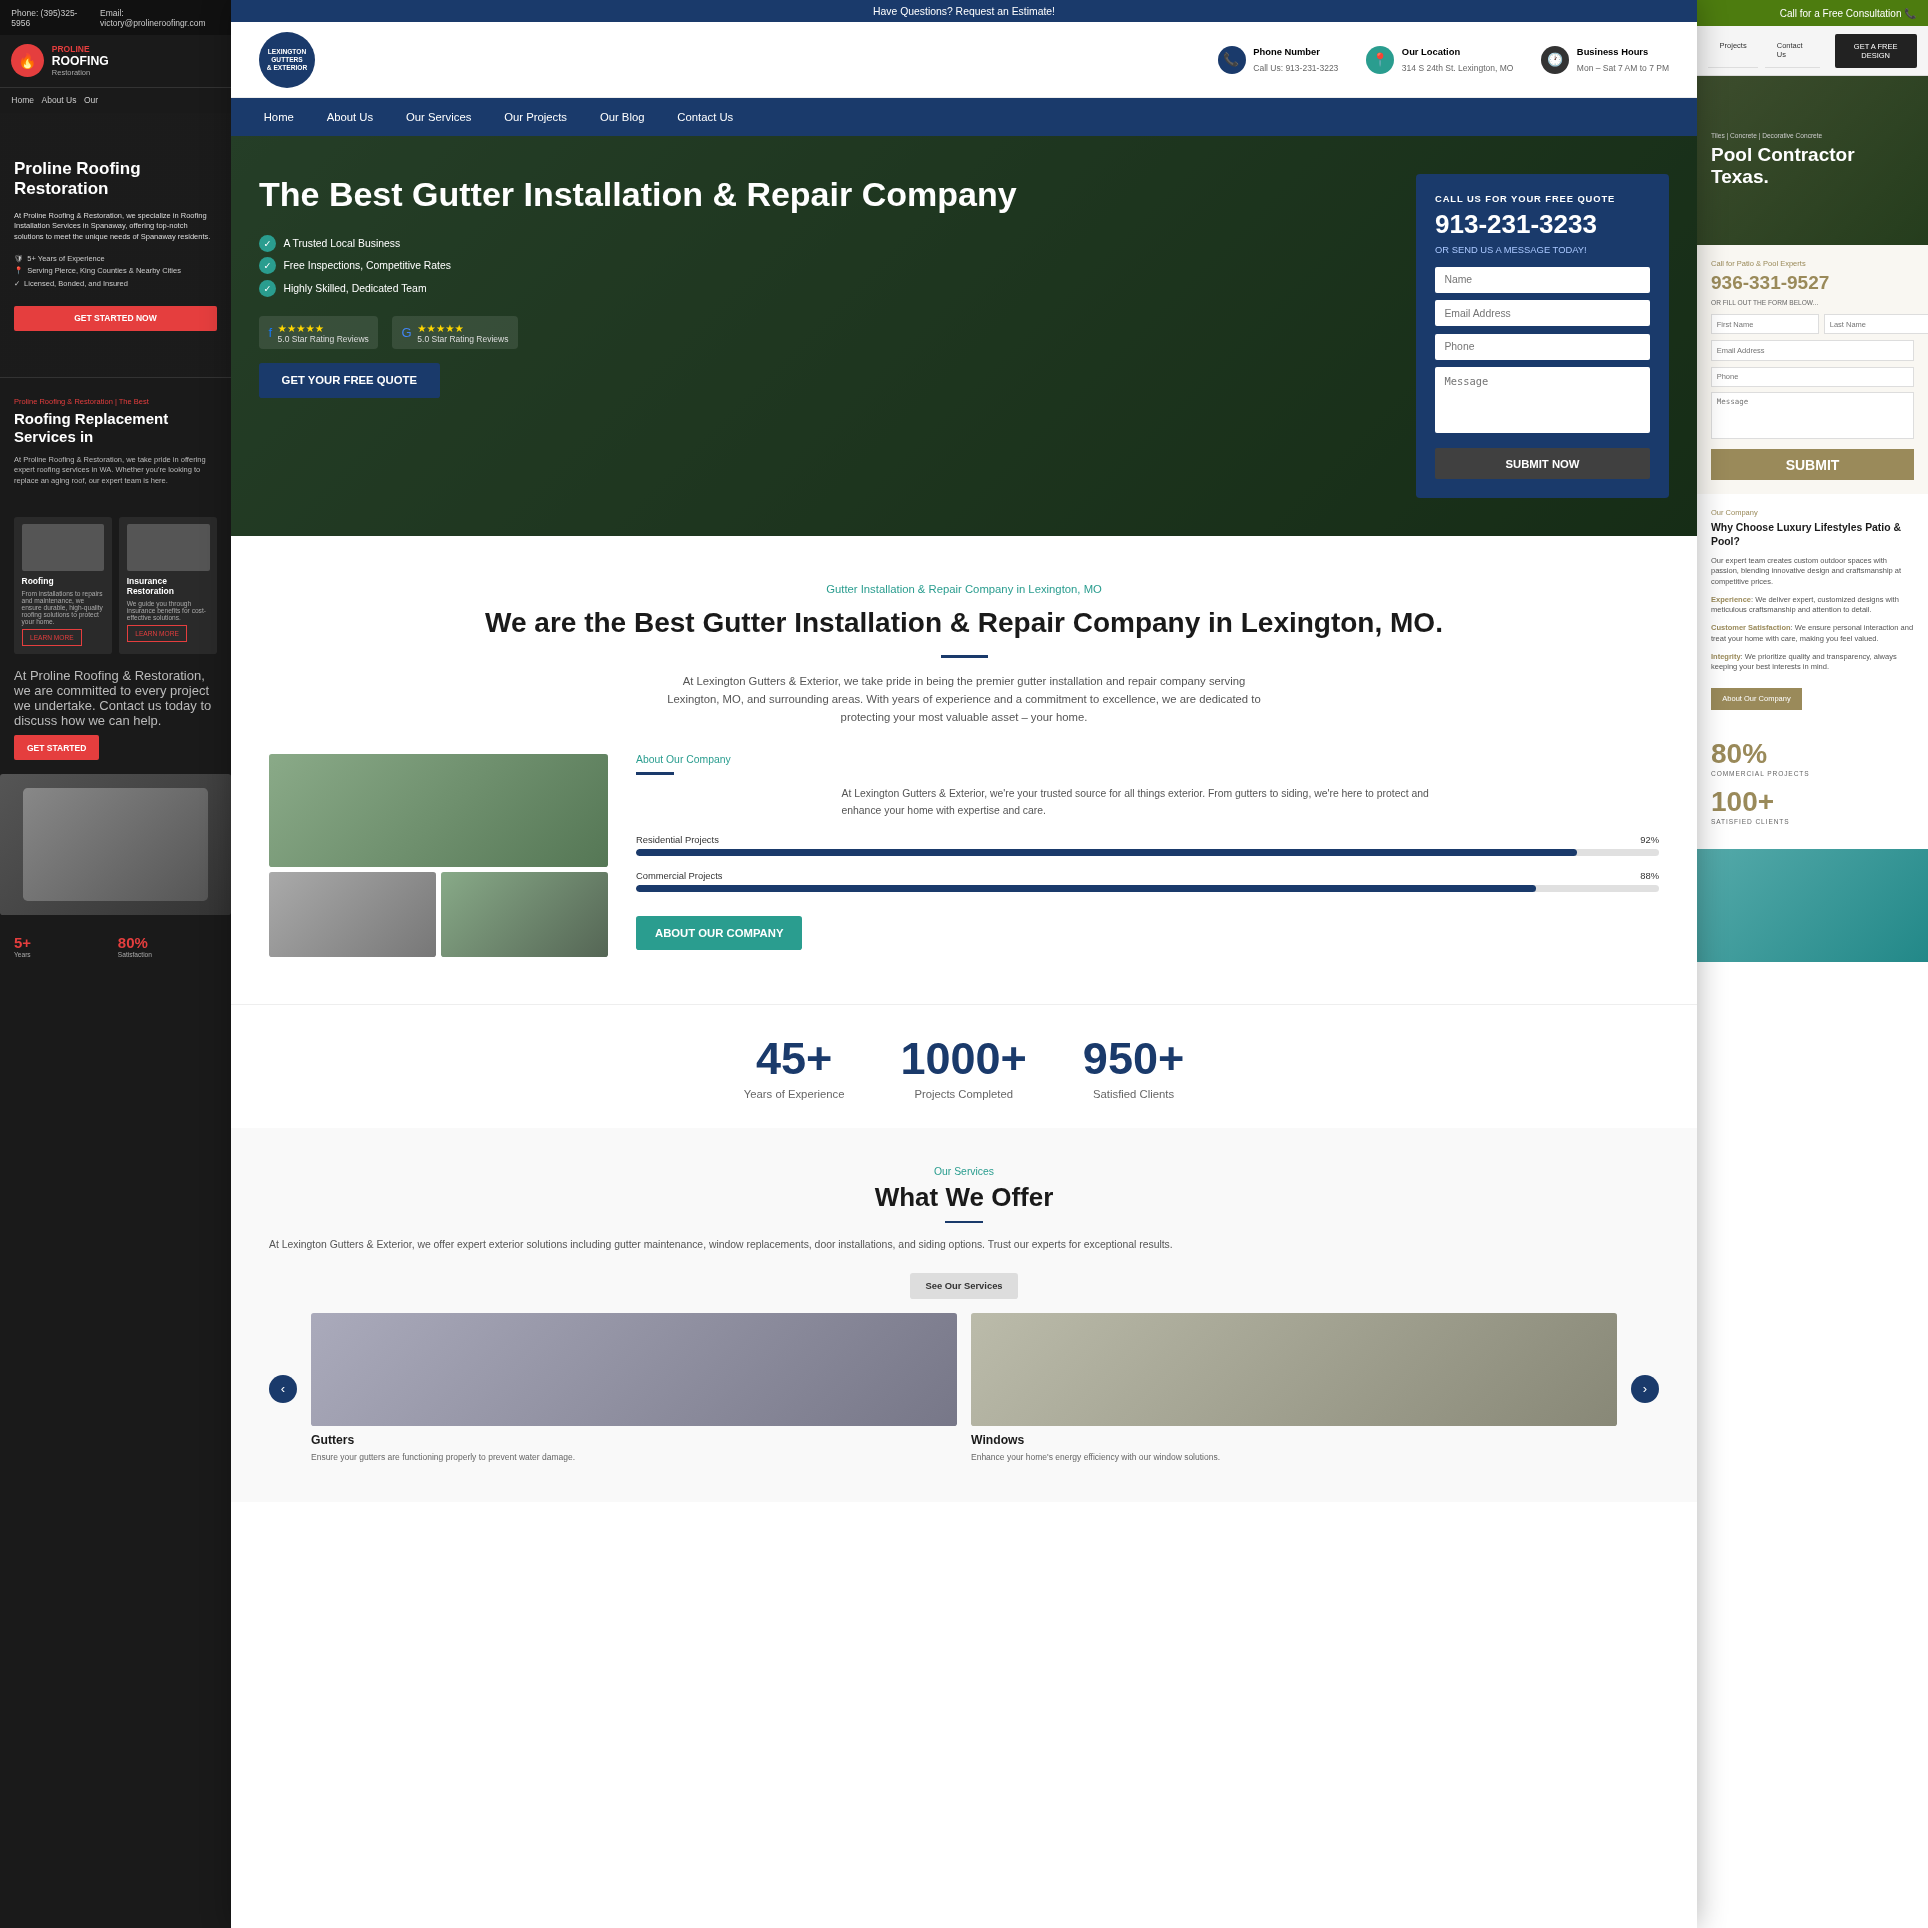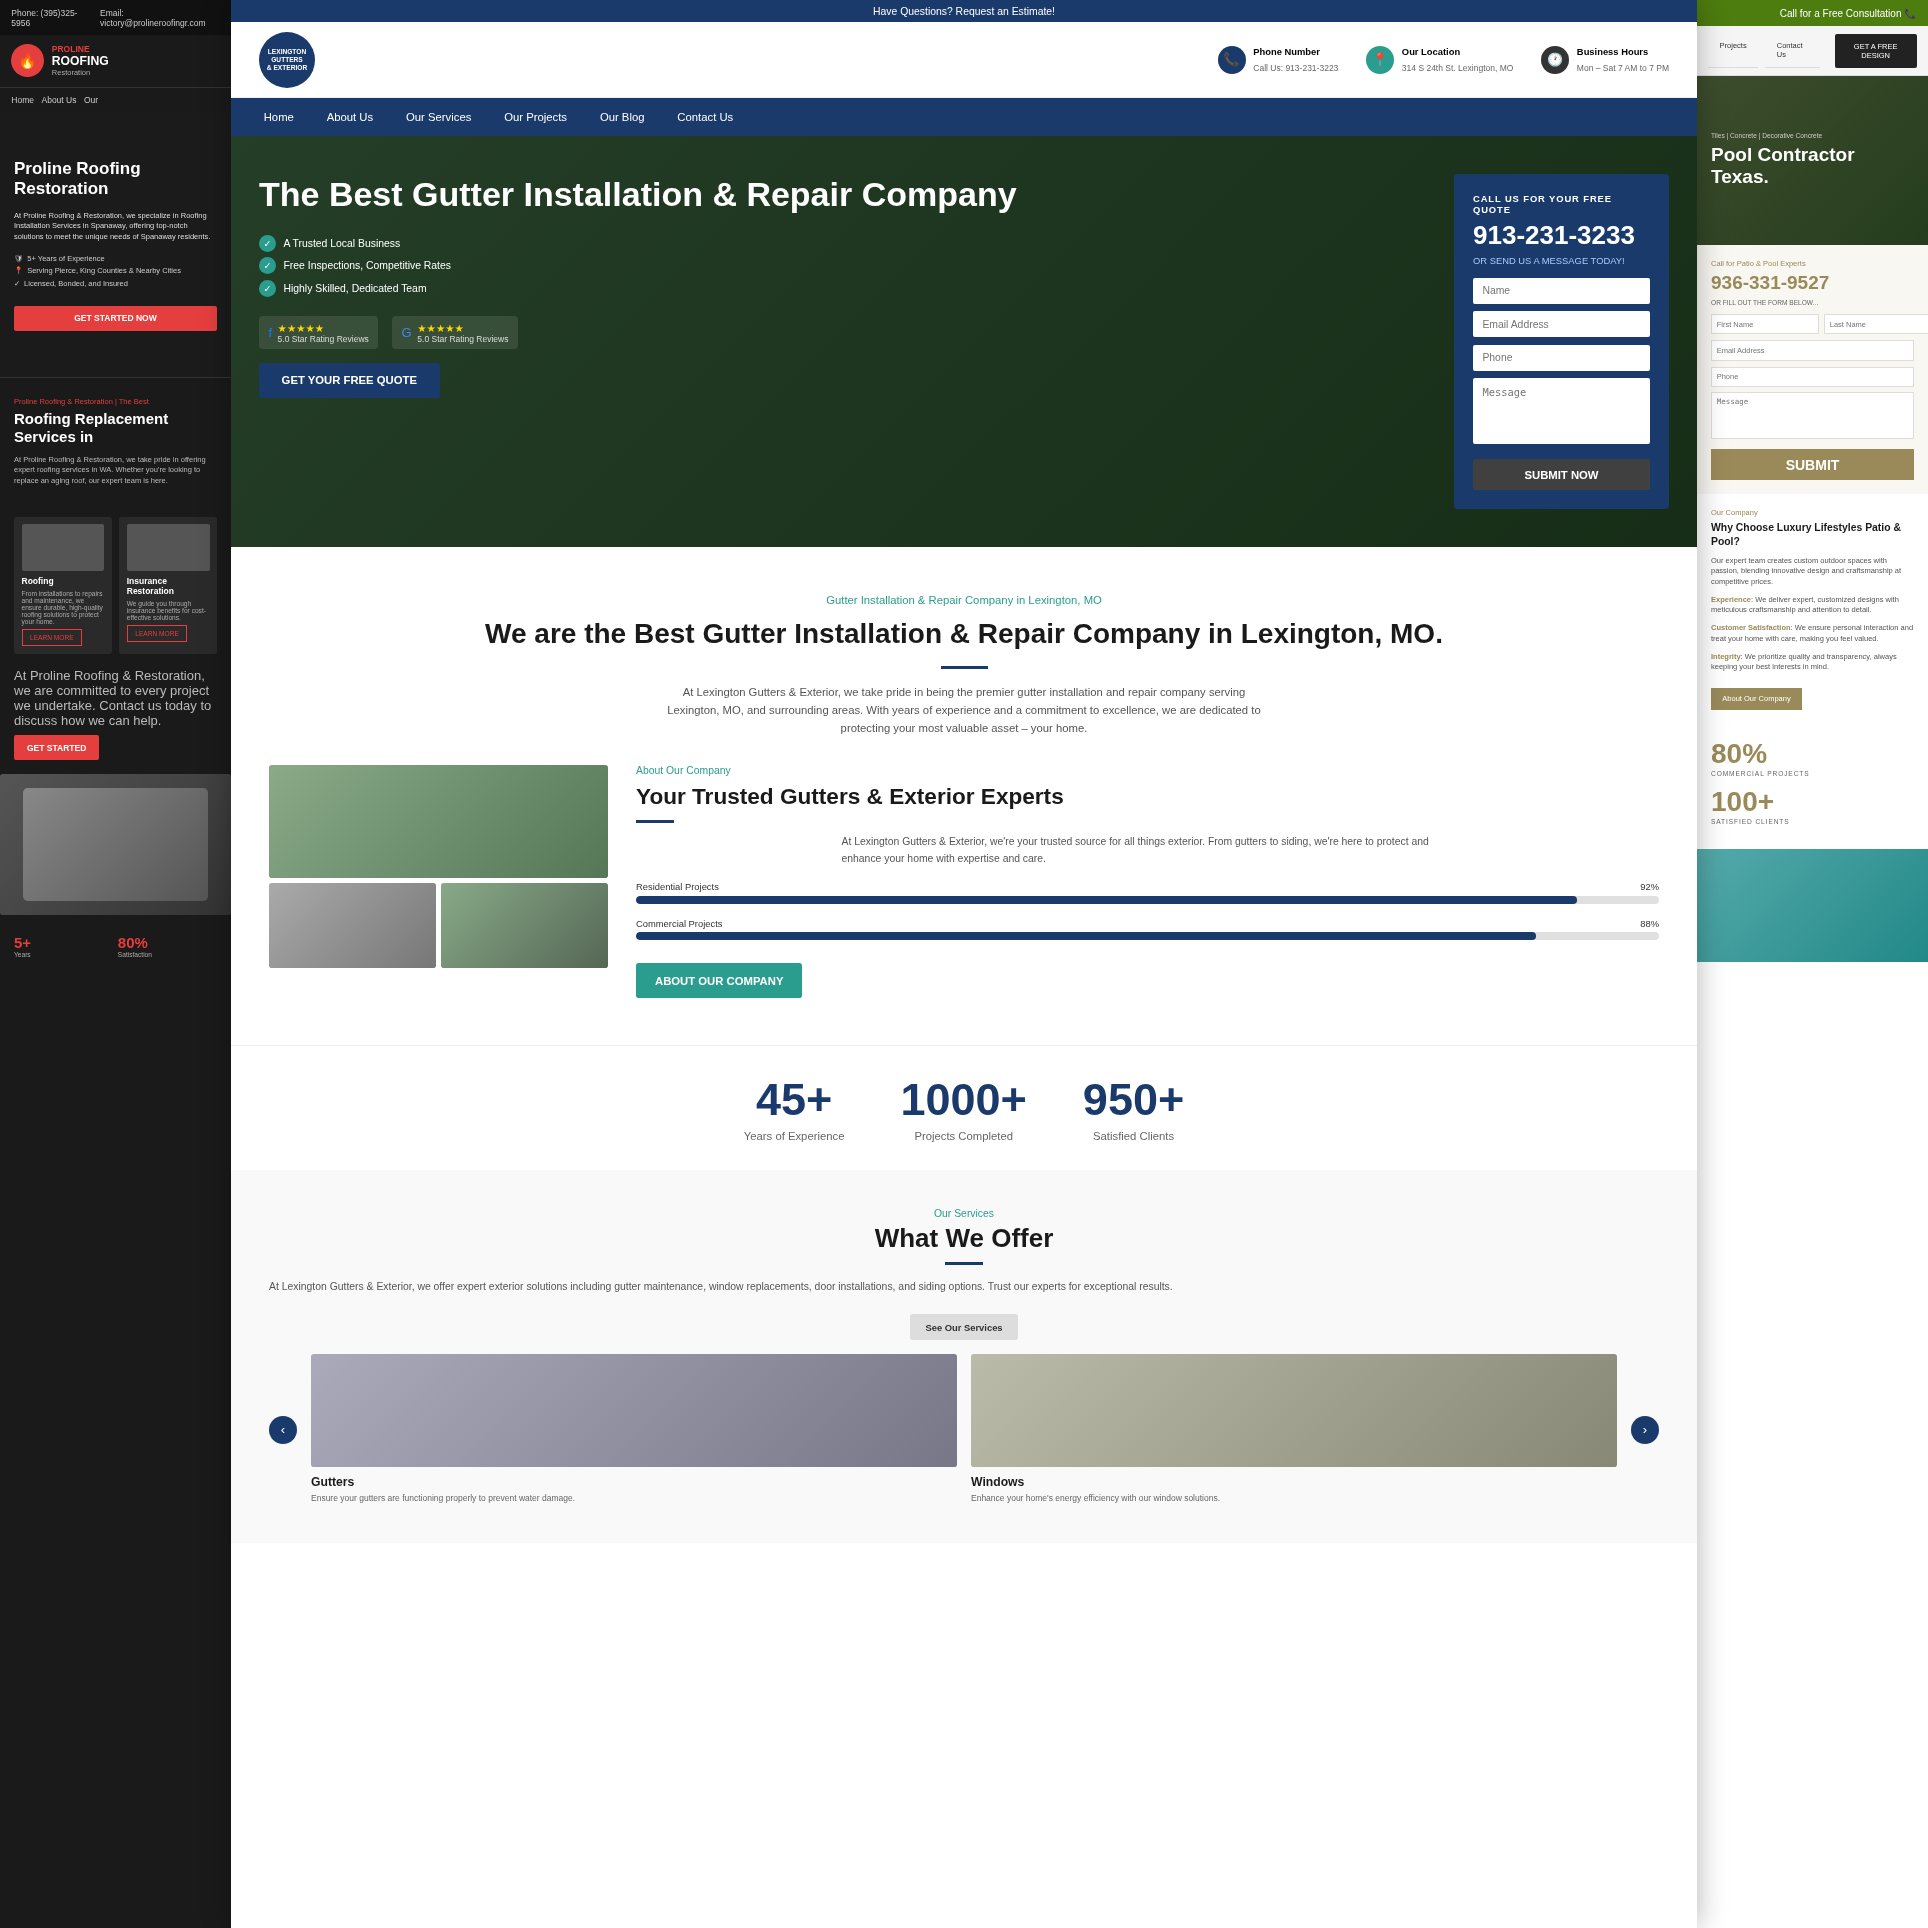--- a/index.html
+++ b/index.html
@@ -130,21 +130,21 @@
     .hero-features { margin-bottom: 19px; }
     .hero-feature { display: flex; align-items: center; gap: 7.5px; color: white; font-size: 10.4px; margin-bottom: 5.6px; }
     .check-circle { width: 17px; height: 17px; border-radius: 50%; background: #2a9d8f; display: flex; align-items: center; justify-content: center; color: white; font-size: 9.4px; flex-shrink: 0; }
     .hero-reviews { display: flex; align-items: center; gap: 14px; margin-bottom: 14px; }
     .review-badge { background: rgba(255,255,255,0.1); padding: 5.6px 9.4px; border-radius: 3.8px; display: flex; align-items: center; gap: 5.6px; }
     .stars { color: #ffd700; font-size: 10.4px; }
     .review-text { font-size: 8.5px; color: #ddd; }
     .btn-blue { background: #1a3a6b; color: white; border: none; padding: 11.3px 22.6px; font-size: 11.3px; font-weight: bold; cursor: pointer; border-radius: 2.8px; }
     
     .hero-form {
-      width: 215px;
+      width: 253px;
       background: #1a3a6b;
       padding: 19px;
       border-radius: 3.8px;
       flex-shrink: 0;
     }
     .hero-form h3 { color: white; font-size: 9.4px; letter-spacing: 0.9px; margin-bottom: 4.7px; }
     .hero-form .phone-num { color: white; font-size: 26px; font-weight: 900; margin-bottom: 4.7px; }
     .hero-form .or-text { color: #aac8ff; font-size: 9.4px; margin-bottom: 11.3px; }
     .form-field { background: white; border: none; padding: 7.5px 9.4px; width: 100%; margin-bottom: 7.5px; font-size: 10.4px; border-radius: 1.9px; }
     .form-field.message { height: 66px; resize: none; }
@@ -426,21 +426,20 @@
 
       <div class="about-content">
         <div class="about-images">
           <div class="about-img large" style="background:linear-gradient(135deg,#8aaa88,#557755);"></div>
           <div class="about-img small" style="background:linear-gradient(135deg,#aaa,#777);"></div>
           <div class="about-img small" style="background:linear-gradient(135deg,#88aa88,#556655);"></div>
         </div>
 
         <div class="about-text-block">
           <div class="about-eyebrow">About Our Company</div>
-          <h3>Your Trusted Gutters &amp; Exterior Experts</h3>
           <div class="about-divider"></div>
           <p>At Lexington Gutters &amp; Exterior, we're your trusted source for all things exterior. From gutters to siding, we're here to protect and enhance your home with expertise and care.</p>
           
           <div class="progress-section">
             <div class="progress-label">
               <span>Residential Projects</span>
               <span>92%</span>
             </div>
             <div class="progress-bar">
               <div class="progress-fill residential"></div>

